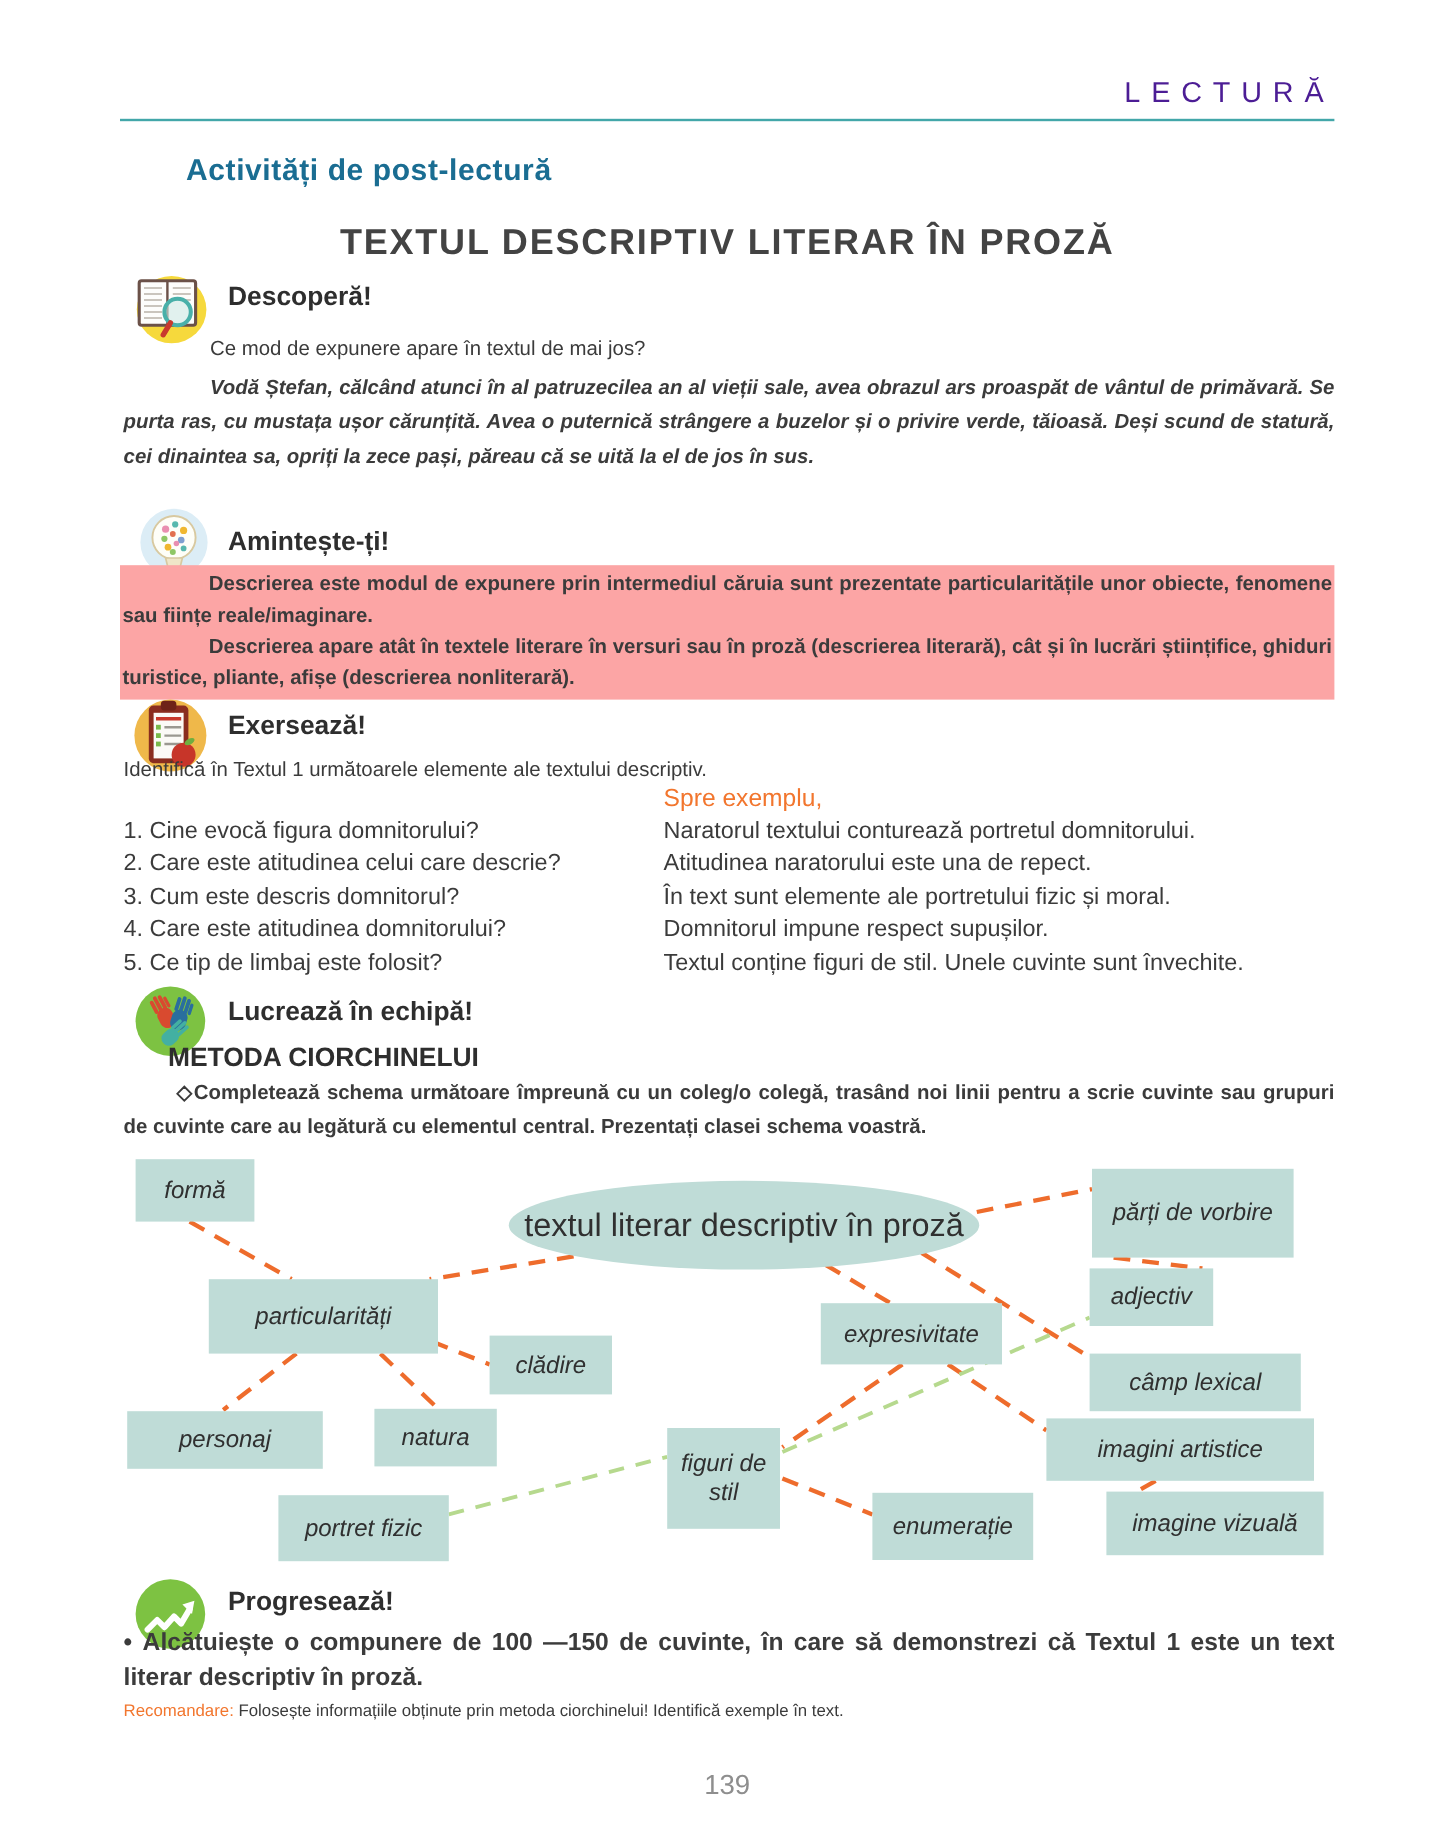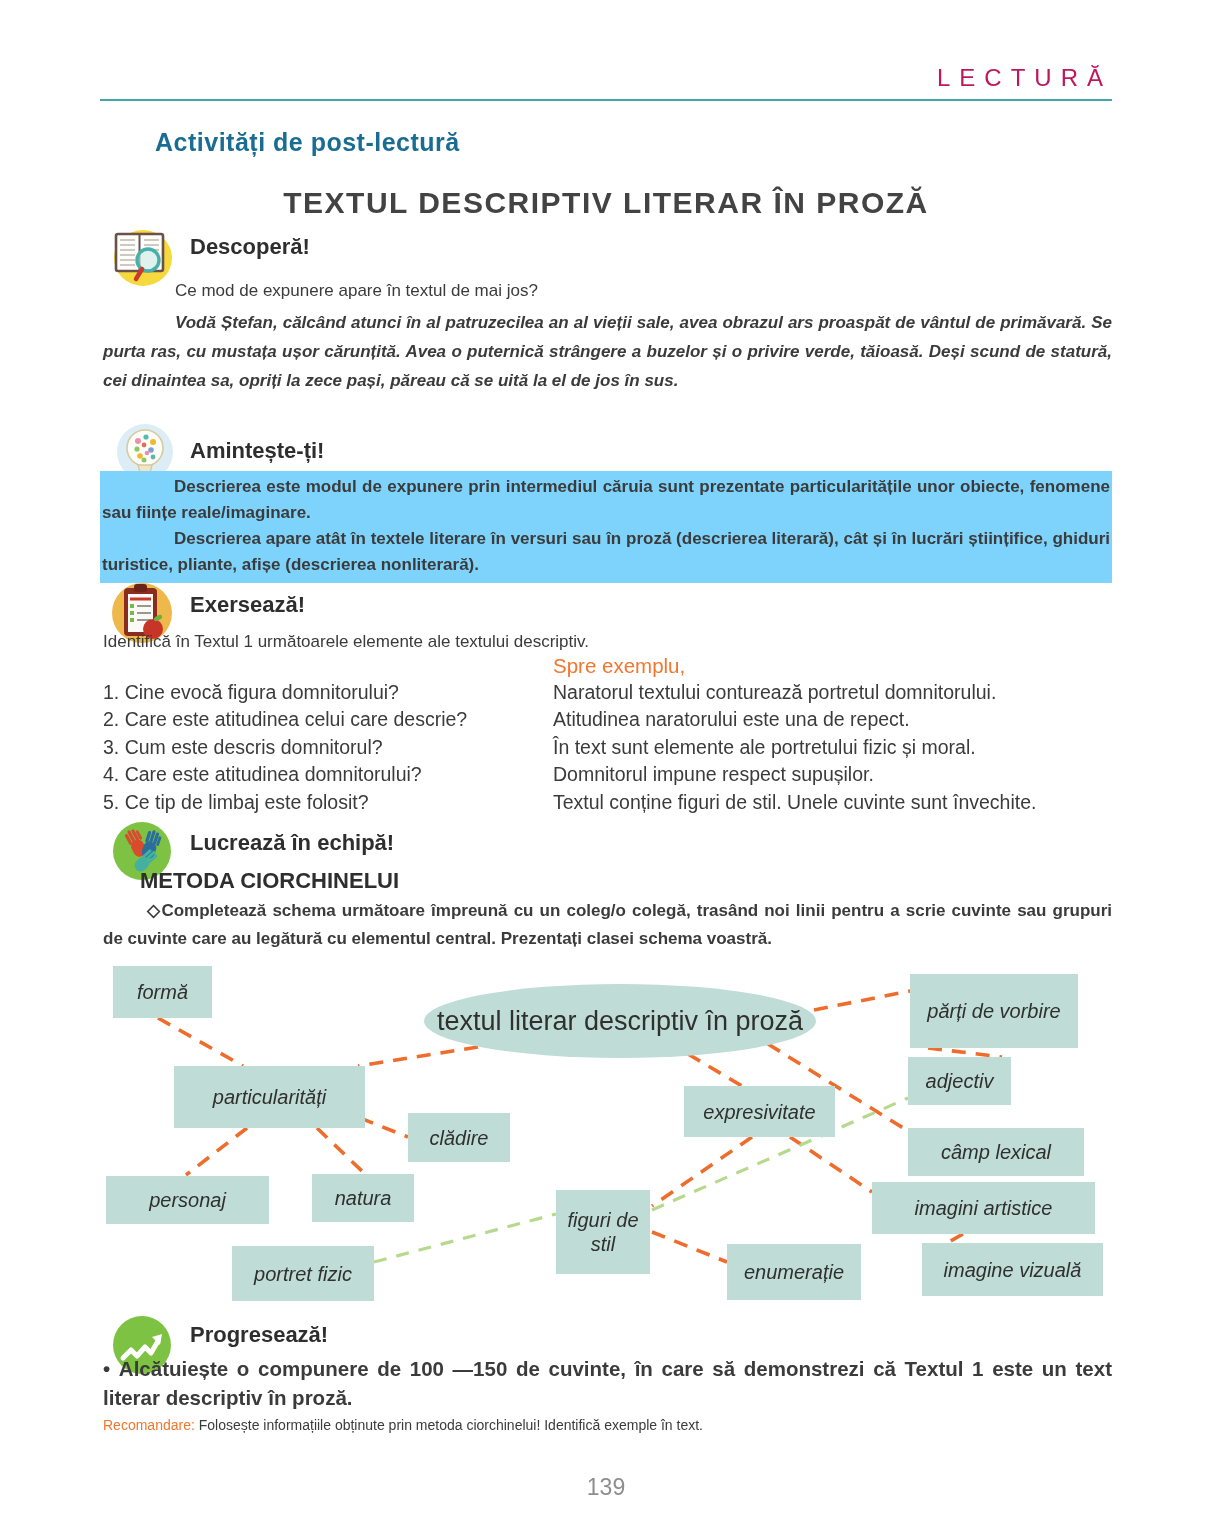--- a/index.html
+++ b/index.html
@@ -1,33 +1,33 @@
 <!DOCTYPE html>
 <html><head>
 <meta charset="utf-8">
 <style>
   html,body{margin:0;padding:0;background:#ffffff;}
   #page{position:relative;width:1212px;height:1536px;background:#ffffff;overflow:hidden;
         font-family:"Liberation Sans",sans-serif;color:#3b3b3b;}
   .abs{position:absolute;}
   
-  #lectura{position:absolute;top:64px;right:100px;color:#be185d;font-size:24px;letter-spacing:9px;font-weight:400;}
+  #lectura{position:absolute;top:64px;right:100px;color:#4c1d95;font-size:24px;letter-spacing:9px;font-weight:400;}
   #hrule{position:absolute;top:99px;left:100px;width:1012px;height:2px;background:#43a7a9;}
   #kicker{position:absolute;top:128px;left:155px;color:#1a6d92;font-size:25px;font-weight:700;letter-spacing:.5px;}
   #title{position:absolute;top:186px;left:0;width:1212px;text-align:center;color:#434343;
          font-size:30px;font-weight:700;letter-spacing:1.5px;}
   
   .sec-head{position:absolute;font-size:22px;font-weight:700;color:#2e2e2e;}
   .body-txt{font-size:17px;line-height:27px;color:#3b3b3b;}
   .just{text-align:justify;font-weight:bold;}
   .indent{text-indent:72px;}
   .italic{font-style:italic;}
   .orange{color:#f2762e;}
   
-  #highlight{position:absolute;left:100px;top:471px;width:1012px;background:#7dd3fc;padding:3px 0 5px 0;}
+  #highlight{position:absolute;left:100px;top:471px;width:1012px;background:#fca5a5;padding:3px 0 5px 0;}
   #highlight p{margin:0;padding:0 2px;}
   
   .qa{position:absolute;font-size:19.5px;line-height:27.4px;white-space:nowrap;}
   
   .node{position:absolute;background:#bfdcd7;display:flex;align-items:center;justify-content:center;
         text-align:center;font-style:italic;font-size:20px;color:#303030;line-height:24px;padding:2px 6px;box-sizing:border-box;}
   .node.ellipse{border-radius:50%;font-style:normal;font-size:27px;}
   #connectors{position:absolute;left:0;top:0;width:1212px;height:1536px;pointer-events:none;}
   .conn-o{stroke:#ee6c2c;stroke-width:3.6;fill:none;stroke-dasharray:14 10;}
   .conn-g{stroke:#b6d98e;stroke-width:3.2;fill:none;stroke-dasharray:13 10;}

